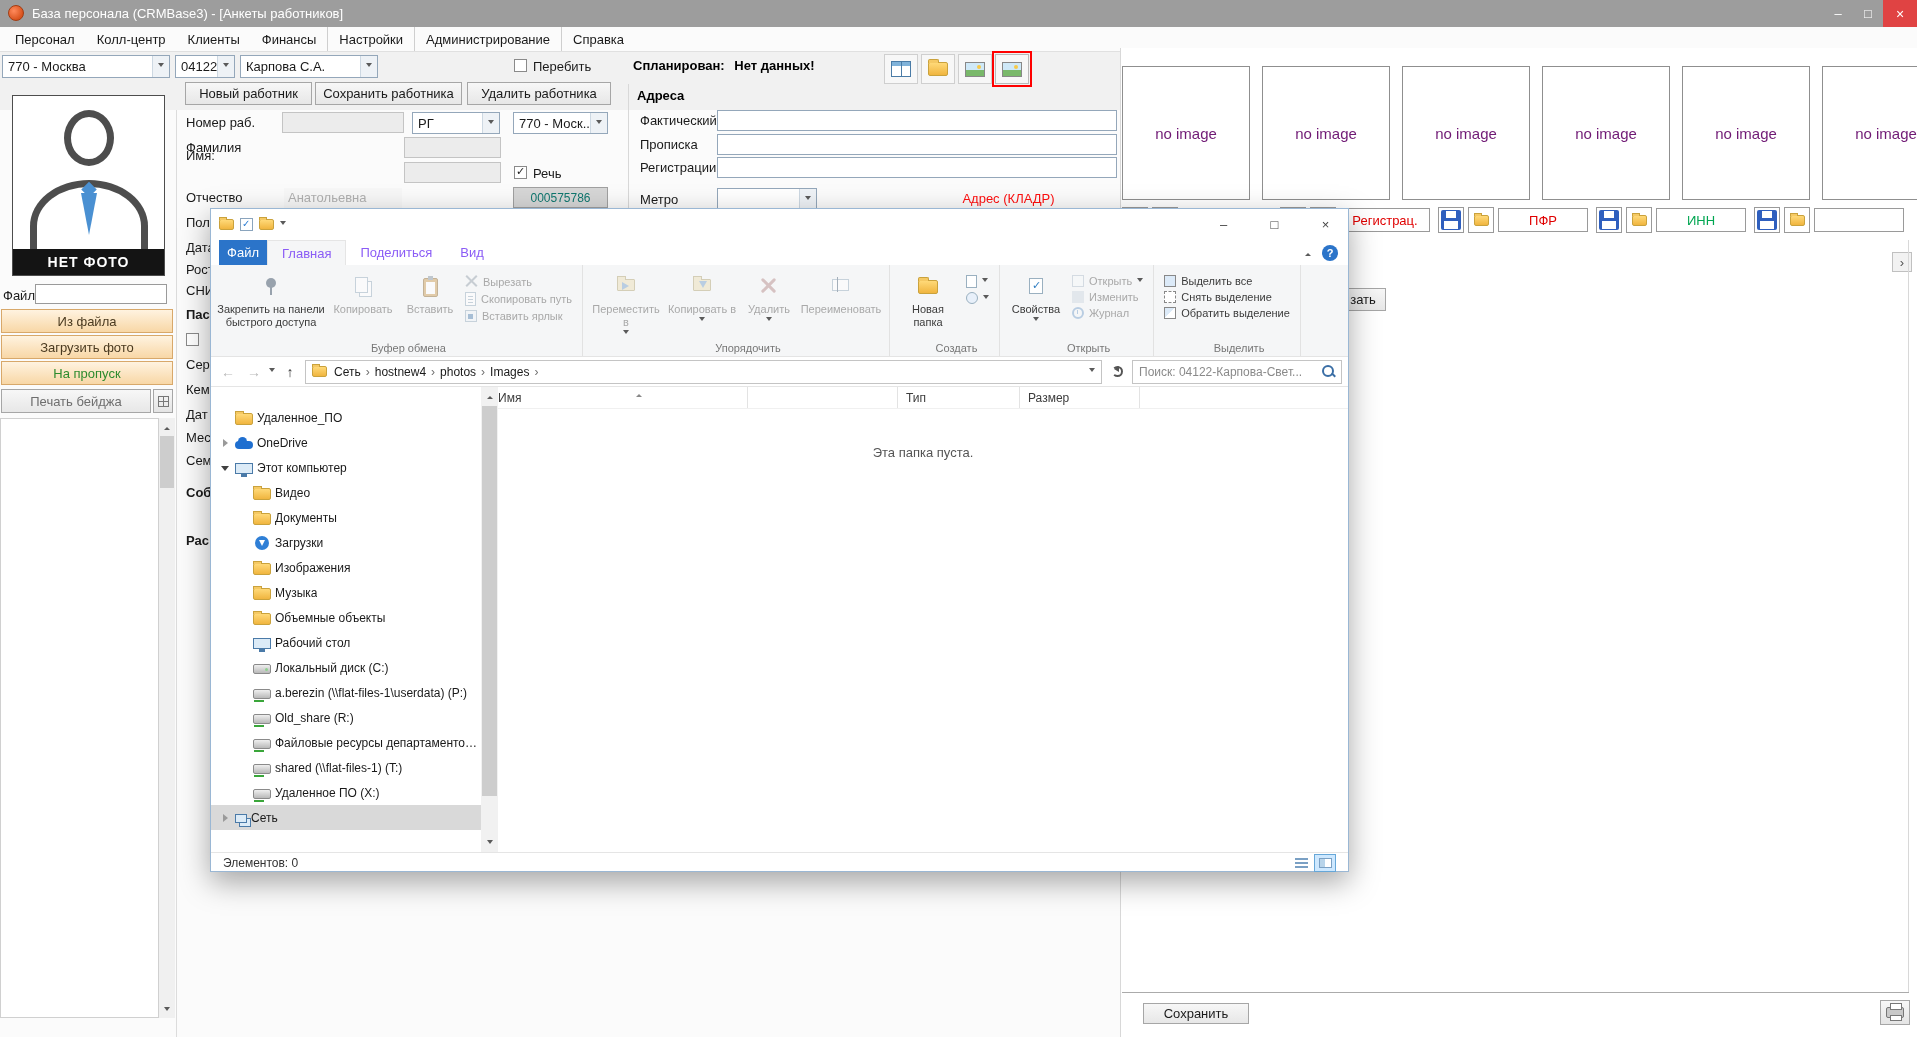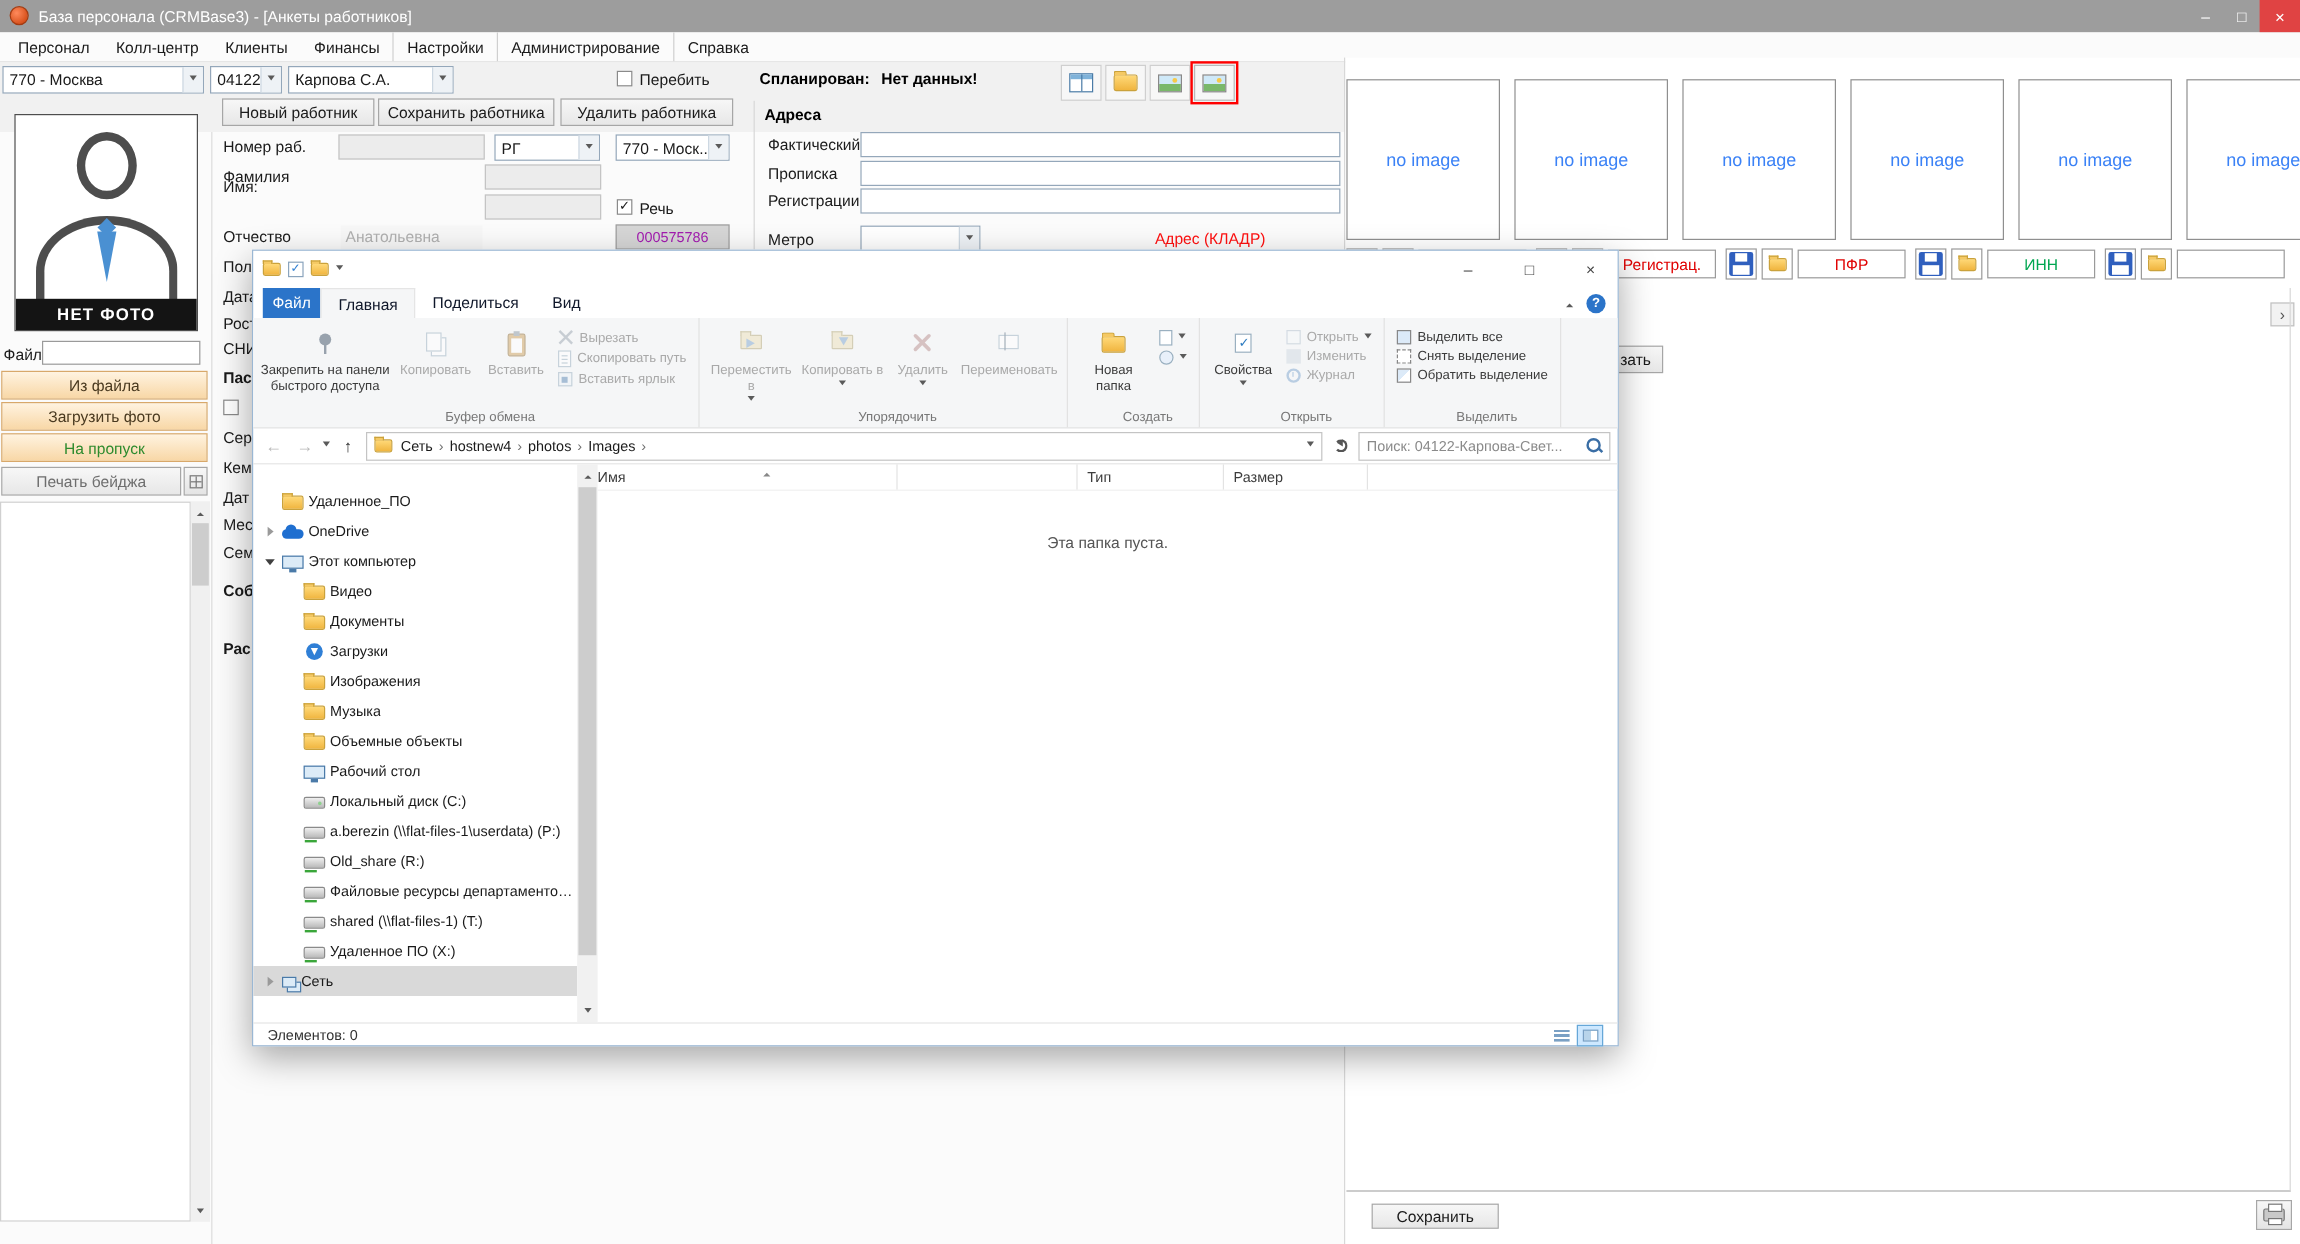--- a/index.html
+++ b/index.html
@@ -100,33 +100,33 @@
   #cmb-rg { left:412px; top:112px; width:88px; height:22px; }
   #cmb-office2 { left:513px; top:112px; width:95px; height:22px; }
   #inp-surname { left:404px; top:137px; width:97px; }
   #inp-name { left:404px; top:162px; width:97px; }
   #chk-speech { left:514px; top:166px; }
   #lbl-speech { left:533px; top:166px; }
   #inp-patro { position:absolute; left:284px; top:188px; width:118px; height:20px; background:#f7f7f7;
                color:#b0b0b0; font-size:13px; padding:2px 4px; z-index:2; }
   #chk-extra { left:186px; top:333px; }
   #snils-box { position:absolute; left:513px; top:187px; width:95px; height:21px; background:#d6d6d6; border:1px solid #a0a0a0;
-               font-size:12px; color:#a21caf; display:flex; align-items:center; justify-content:center; z-index:2; }
+               font-size:12px; color:#0f766e; display:flex; align-items:center; justify-content:center; z-index:2; }
 
   
   #addr-title { position:absolute; left:637px; top:88px; font-size:13px; font-weight:700; z-index:2; }
   #al-1 { left:640px; top:113px; } #al-2 { left:640px; top:137px; } #al-3 { left:640px; top:160px; } #al-4 { left:640px; top:192px; }
   #ai-1 { top:110px; } #ai-2 { top:134px; } #ai-3 { top:157px; }
   #cmb-metro { left:717px; top:188px; width:100px; height:22px; }
   #kladr { position:absolute; left:900px; top:191px; width:217px; text-align:center; font-size:13px; color:#ff1010; z-index:2; }
 
   
   #strip { position:absolute; left:1122px; top:66px; width:828px; height:134px; display:flex; gap:12px; z-index:2; }
   .noimg-cell { width:128px; height:134px; background:#fff; border:1px solid #8f8f8f; display:flex;
-                align-items:center; justify-content:center; font-size:15px; color:#3b82f6; flex:none; }
+                align-items:center; justify-content:center; font-size:15px; color:#701a75; flex:none; }
   #docrow { position:absolute; left:1122px; top:206px; height:28px; display:flex; z-index:2; }
   #doc-list { display:flex; }
   .doc-group { display:flex; align-items:center; margin-right:8px; }
   .doc-ic { width:26px; height:26px; background:#fff; border:1px solid #9a9a9a; display:flex; align-items:center;
             justify-content:center; margin-right:4px; }
   .doc-label { width:90px; height:24px; background:#fff; border:1px solid #9a9a9a; font-size:13px;
                display:flex; align-items:center; justify-content:center; }
   .doc-label.red { color:#e00000; } .doc-label.green { color:#00a651; }
   #doc-tail { display:flex; align-items:center; }
   #scroll-right { position:absolute; left:1892px; top:252px; width:20px; height:20px; background:#f2f2f2; border:1px solid #c0c0c0;
@@ -165,21 +165,21 @@
   
   #explorer { position:absolute; left:210px; top:208px; width:1139px; height:664px; background:#fff;
               border:1px solid #9ab7d4; box-shadow:0 10px 28px rgba(0,0,0,.35); z-index:10; font-size:12px; }
   .ex-title { height:31px; display:flex; align-items:center; padding-left:8px; gap:6px; }
   .i-qcheck { width:13px; height:13px; background:#fff; border:1px solid #8aa4bd; position:relative; flex:none; }
   .i-qcheck::after { content:"✓"; color:#2f7fd3; font-size:10px; position:absolute; left:1px; top:-1px; }
   .ex-title-sp { flex:1; }
   .exctl { width:45px; height:31px; display:flex; align-items:center; justify-content:center; font-size:13px; color:#444; }
   .ex-tabs { height:25px; display:flex; align-items:stretch; }
   .tab-file { width:48px; background:#2b74c9; color:#fff; font-size:13px; display:flex; align-items:center; justify-content:center; margin-left:8px; }
-  .tab { padding:0 14px; font-size:13px; color:#0f172a; display:flex; align-items:center; }
+  .tab { padding:0 14px; font-size:13px; color:#8b5cf6; display:flex; align-items:center; }
   .tab.active { background:#f5f6f7; border:1px solid #e5e5e5; border-bottom:none; }
   .tabs-sp { flex:1; }
   .ex-collapse { width:28px; display:flex; align-items:center; justify-content:center; }
   .ex-help { width:16px; height:16px; border-radius:50%; background:#2b74c9; color:#fff; font-size:11px; font-weight:700;
              display:flex; align-items:center; justify-content:center; align-self:center; margin-right:10px; }
 
   .ex-ribbon { height:92px; background:#f5f6f7; border-bottom:1px solid #e4e4e4; display:flex; }
   .rb-group { display:flex; flex-direction:column; position:relative; border-right:1px solid #e2e2e2; padding:3px 6px 14px; }
   .rb-items { display:flex; gap:2px; align-items:flex-start; }
   .rb-gname { position:absolute; left:0; right:0; bottom:2px; text-align:center; font-size:11px; color:#777; white-space:nowrap;padding-left:24px; }

